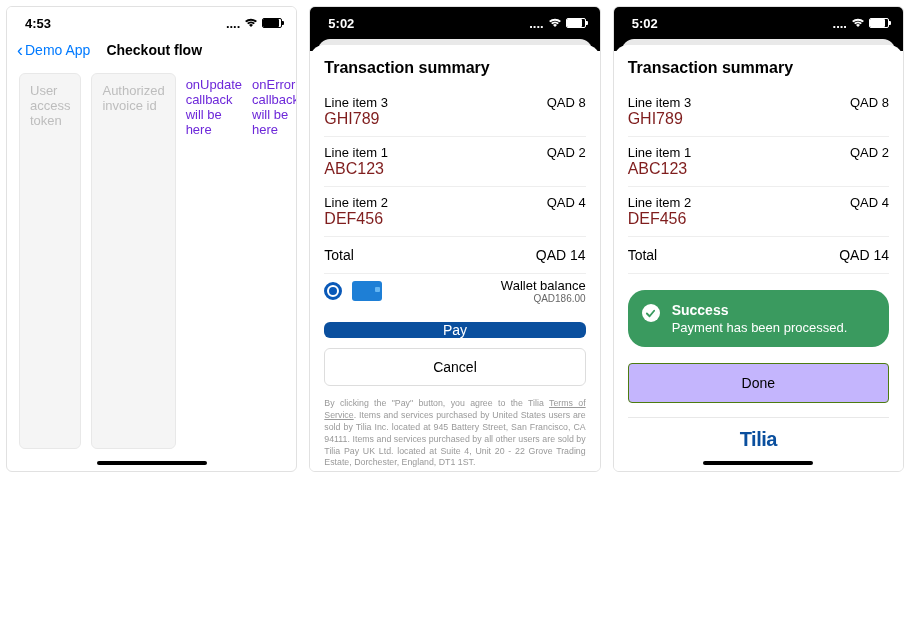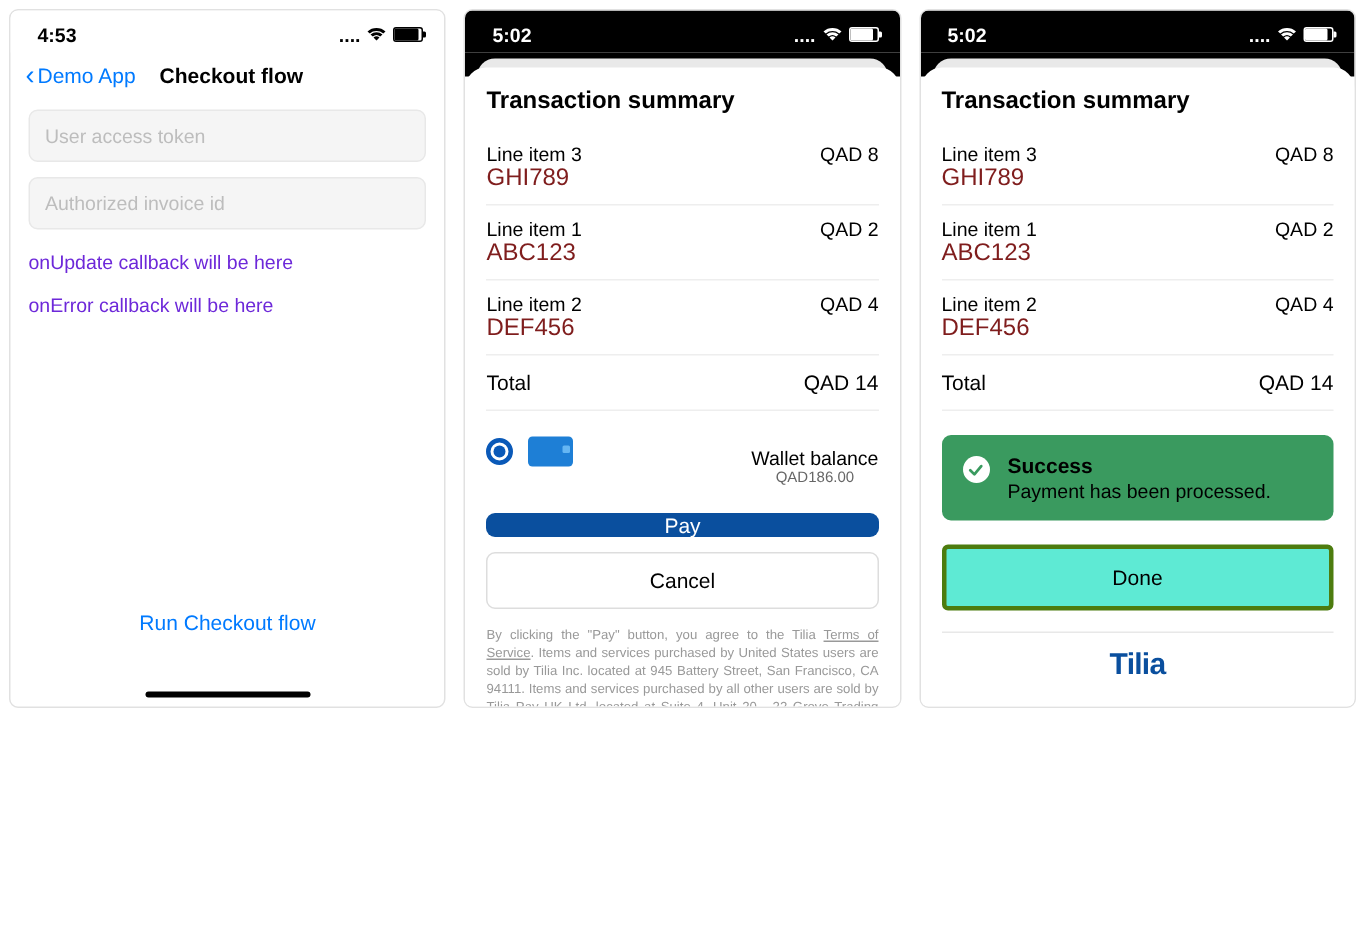--- a/index.html
+++ b/index.html
@@ -43,21 +43,21 @@
     content:''; position:absolute; right:-3px; top:2px; width:2px; height:4px;
     background: currentColor; border-radius: 0 1px 1px 0;
   }
   .battery .fill { background: currentColor; height:100%; width:85%; border-radius:1px; }
 
   
   .nav-header { display:flex; align-items:center; padding: 6px 10px; gap: 6px; }
   .back-link { color: #007aff; font-size: 14px; display:flex; align-items:center; gap:2px; }
   .chev-left { font-size: 18px; line-height: 1; }
   .nav-title { font-weight: 600; font-size: 14px; margin-left: 10px; }
-  .content1 { padding: 8px 12px; display:flex; flex-direction:column; gap: 10px; flex:1; }
+  .content1 { padding: 8px 12px; display:flex; flex-direction:row; gap: 10px; flex:1; }
   .input-field {
     background: #f5f5f5; border: 1px solid #e8e8e8; border-radius: 6px;
     padding: 9px 10px; font-size: 13px; color: #bdbdbd;
   }
   .cb-text { font-size: 13px; color: #6d28d9; margin-top: 4px; }
   .run-link { color:#007aff; text-align:center; font-size:14px; margin-top:auto; margin-bottom: 26px; }
   .sheet-backtab {
     background:#000; height: 16px; position:relative;
   }
   .sheet-backtab::before {
@@ -80,53 +80,53 @@
   .pm-left { display:flex; align-items:center; gap:10px; }
   .radio {
     width:18px; height:18px; border:3px solid #0a59b8; border-radius:50%;
     display:flex; align-items:center; justify-content:center;
   }
   .radio .dot { width:8px; height:8px; background:#0a59b8; border-radius:50%; }
   .wallet-icon {
     width:30px; height:20px; background:#1e7fd6; border-radius:3px; position:relative;
   }
   .wallet-icon::after { content:''; position:absolute; right:2px; top:6px; width:5px; height:5px; background:#65b6f3; border-radius:1px; }
-  .pm-right { text-align:center; font-size:12px;margin-top:20px; }
+  .pm-right { text-align:right; font-size:12px; }
   .pm-right .bal { font-size:13px; }
   .pm-right .amt { color:#666; font-size:10px; }
   .pay-btn {
     background:#0a4f9e; color:#fff; text-align:center; border-radius:6px;
     font-size:14px; font-weight:500; margin-top: 4px;
   }
   .cancel-btn {
     background:#fff; border:1px solid #ddd; text-align:center; padding:10px;
     border-radius:6px; font-size:14px; margin-top:10px;
   }
   .legal { font-size:8.8px; color:#999; line-height:1.35; margin-top:12px; text-align:justify; }
   .legal .u { text-decoration:underline; }
   .divider { border-top:1px solid #e8e8e8; margin-top:14px; }
   .brand { color:#0a4f9e; font-weight:800; font-size:20px; text-align:center; padding:10px 0 6px; letter-spacing:-0.5px; }
   .home-ind { width:110px; height:4px; background:#000; border-radius:3px; margin: 4px auto 6px; }
   .phone.light-ind .home-ind { background:#000; }
 
   
   .success {
-    background:#3a9a5f; color:#000000; border-radius:6px; padding:12px 14px;
+    background:#3a9a5f; color:#ffffff; border-radius:17px; padding:12px 14px;
     display:flex; gap:12px; align-items:flex-start; margin-top:16px;
   }
   .check-circ {
     width:18px; height:18px; background:#fff; border-radius:50%;
     display:flex; align-items:center; justify-content:center; flex-shrink:0;
     margin-top:2px;
   }
   .check-circ svg { width:11px; height:11px; }
   .succ-title { font-weight:600; font-size:14px; }
   .succ-msg { font-size:13px; margin-top:2px; }
   .done-btn {
-    background:#5eead4; border:3px solid #4d7c0f; text-align:center; padding:11px;
+    background:#c4b5fd; border:1px solid #4d7c0f; text-align:center; padding:11px;
     border-radius:4px; font-size:14px; margin-top:16px;
   }
 </style>
 </head>
 <body>
 
 <div class="phone light-ind">
   <div class="status-bar light">
     <span>4:53</span>
     <div class="status-icons">

